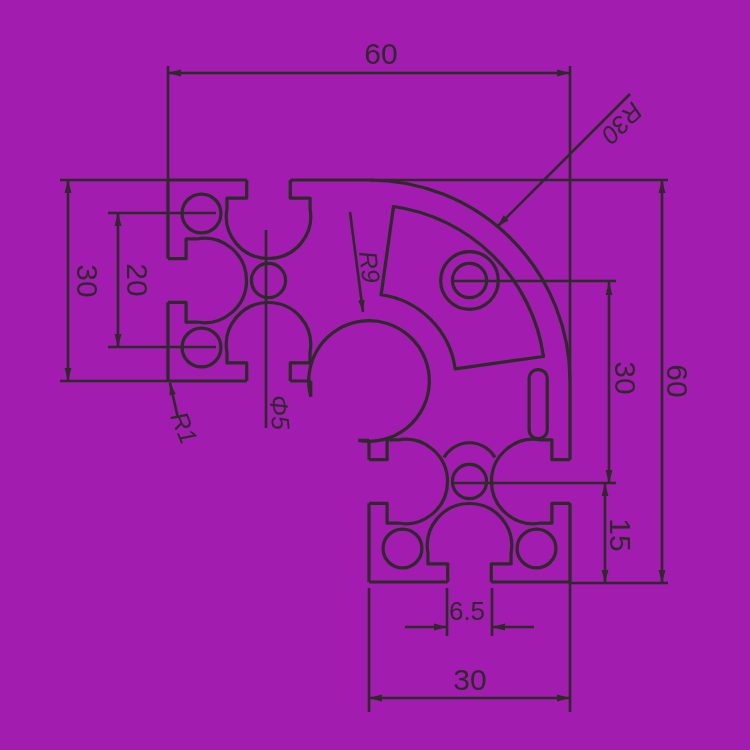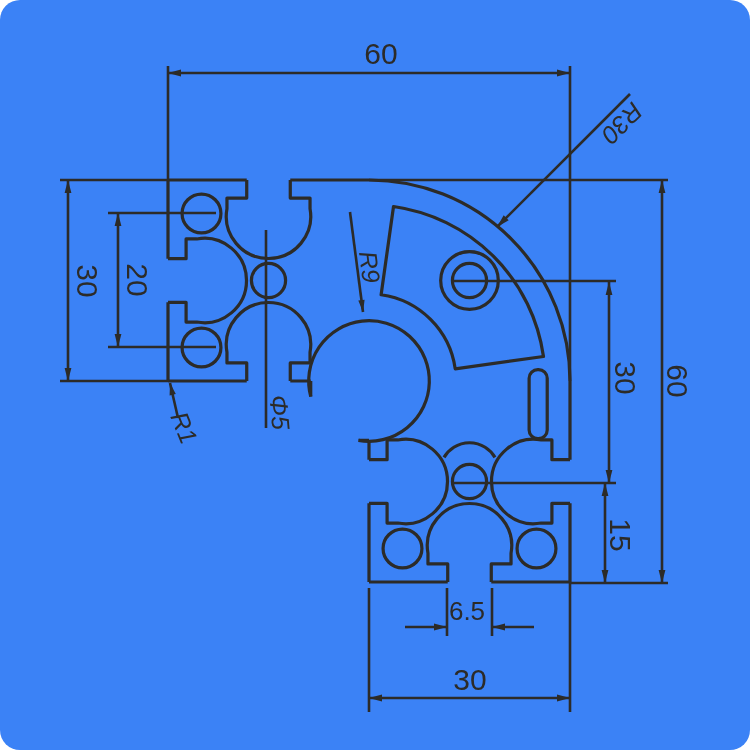--- a/index.html
+++ b/index.html
@@ -1,21 +1,21 @@
 <!DOCTYPE html>
 <html><head>
 <meta charset="utf-8">
 <style>
   html,body{margin:0;padding:0;}
   body{
     width:750px;height:750px;background:#ffffff;
     font-family:"Liberation Sans","DejaVu Sans",sans-serif;
     overflow:hidden;
   }
-  #stage{position:relative;width:750px;height:750px;background:#3b82f6;border-radius:20px;}
+  #stage{position:relative;width:750px;height:750px;background:#a21caf;}
   svg{display:block;}
   .pf{stroke:#2c2b28;fill:none;stroke-width:0.48;stroke-linejoin:round;stroke-linecap:butt;}
   .dl{stroke:#2c2b28;fill:none;stroke-width:2.6;stroke-linejoin:round;stroke-linecap:butt;}
   .ar{fill:#2c2b28;stroke:none;}
   .dt{fill:#2c2b28;font-family:"Liberation Sans","DejaVu Sans",sans-serif;font-size:30px;}
   .dts{font-size:26px;}
   .ct{fill:#2c2b28;font-family:"Liberation Sans","DejaVu Sans",sans-serif;
       font-size:25px;font-style:italic;}
   text{text-anchor:middle;}
 </style>

